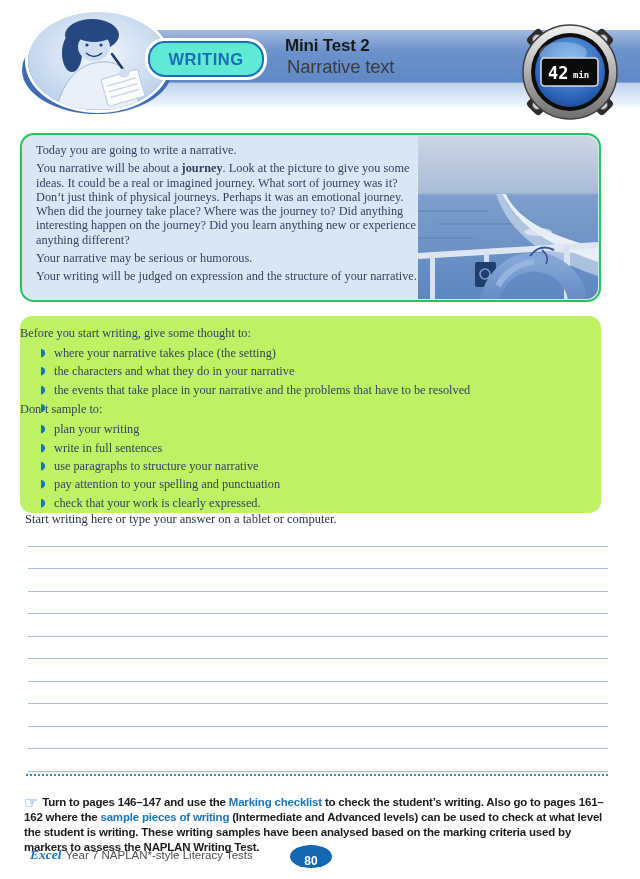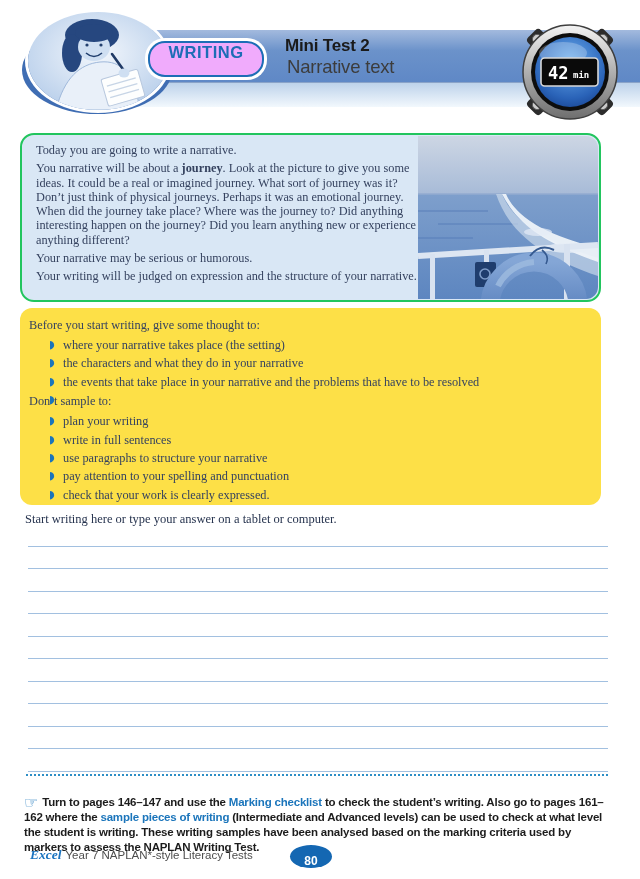--- a/index.html
+++ b/index.html
@@ -11,44 +11,44 @@
         background:linear-gradient(#a3bade,#6b92ca 40%,#5f88c6);
         border-bottom:1px solid #8aa3c8;}
   .strip{position:absolute;left:100px;top:83px;right:0;height:24px;
         background:linear-gradient(#bdd2ea,#f2f8fd);}
   .crescent{position:absolute;left:22px;top:26px;width:150px;height:88px;border-radius:50%;
         background:#3f6db3;}
   .oval-photo{position:absolute;left:28px;top:12px;width:140px;height:98px;border-radius:50%;
         overflow:hidden;box-shadow:0 0 0 3px #ffffff;}
   .oval-photo svg{display:block;}
   .pill{position:absolute;left:148px;top:41px;width:112px;height:32px;border-radius:17px;
-        background:#f0abfc;border:2.5px solid #1d6db6;box-shadow:0 0 0 3px #ffffff;
-        display:flex;justify-content:center;}
+        background:#5eead4;border:2.5px solid #1d6db6;box-shadow:0 0 0 3px #ffffff;
+        display:flex;align-items:center;justify-content:center;}
   .pill span{font-family:"Liberation Sans",sans-serif;font-weight:bold;font-size:16.5px;
         color:#1d6db6;letter-spacing:.5px;}
   .test-title{position:absolute;left:285px;top:36px;font-family:"Liberation Sans",sans-serif;
         font-weight:bold;font-size:17px;color:#1a1a1a;letter-spacing:-.2px;}
   .test-subtitle{position:absolute;left:287px;top:56px;font-family:"Liberation Sans",sans-serif;
         font-size:18.5px;color:#3c3c3c;letter-spacing:-.2px;}
   .tips-line{position:absolute;left:121px;top:86px;font-family:"Liberation Sans",sans-serif;
         font-weight:bold;font-size:12px;color:#17294e;letter-spacing:-.2px;}
   .timer{position:absolute;left:515px;top:17px;width:110px;height:110px;}
 
   
   .prompt-box{position:absolute;left:20px;top:133px;width:581px;height:169px;
         background:#d9e7f5;border:2px solid #22c55e;border-radius:14px;box-sizing:border-box;}
   .prompt-text{position:absolute;left:14px;top:8px;width:392px;font-size:12.3px;line-height:14.3px;}
   .prompt-text p{margin:0 0 4px 0;}
   .prompt-text b{font-weight:bold;}
   .ocean-photo{position:absolute;top:1px;right:1px;width:180px;height:163px;
         border-radius:0 12px 12px 0;overflow:hidden;}
 
   
-  .plan-box{position:absolute;left:20px;top:308px;width:581px;height:197px;
-        background:#fde047;border-radius:12px;box-sizing:border-box;padding:8px 12px 0 9px;}
+  .plan-box{position:absolute;left:20px;top:316px;width:581px;height:197px;
+        background:#bef264;border-radius:12px;box-sizing:border-box;padding:8px 12px 0 0;}
   .plan-box .hd{font-size:12.3px;margin:2px 0 3px 0;}
   .blist{list-style:none;margin:0 0 3px 0;padding:0 0 0 20px;}
   .blist li{font-size:12.3px;line-height:18.4px;position:relative;padding-left:14px;}
   .blist .bullet{position:absolute;left:0;top:0;color:#1b75bb;font-size:11px;line-height:18.4px;
         font-family:"DejaVu Sans",sans-serif;}
 
   
   .write-instr{position:absolute;left:25px;top:512px;font-size:12.5px;color:#26334e;}
   .wlines{position:absolute;left:28px;top:524px;width:580px;}
   .wline{height:21.5px;border-bottom:1.7px solid #a2c0e0;}

